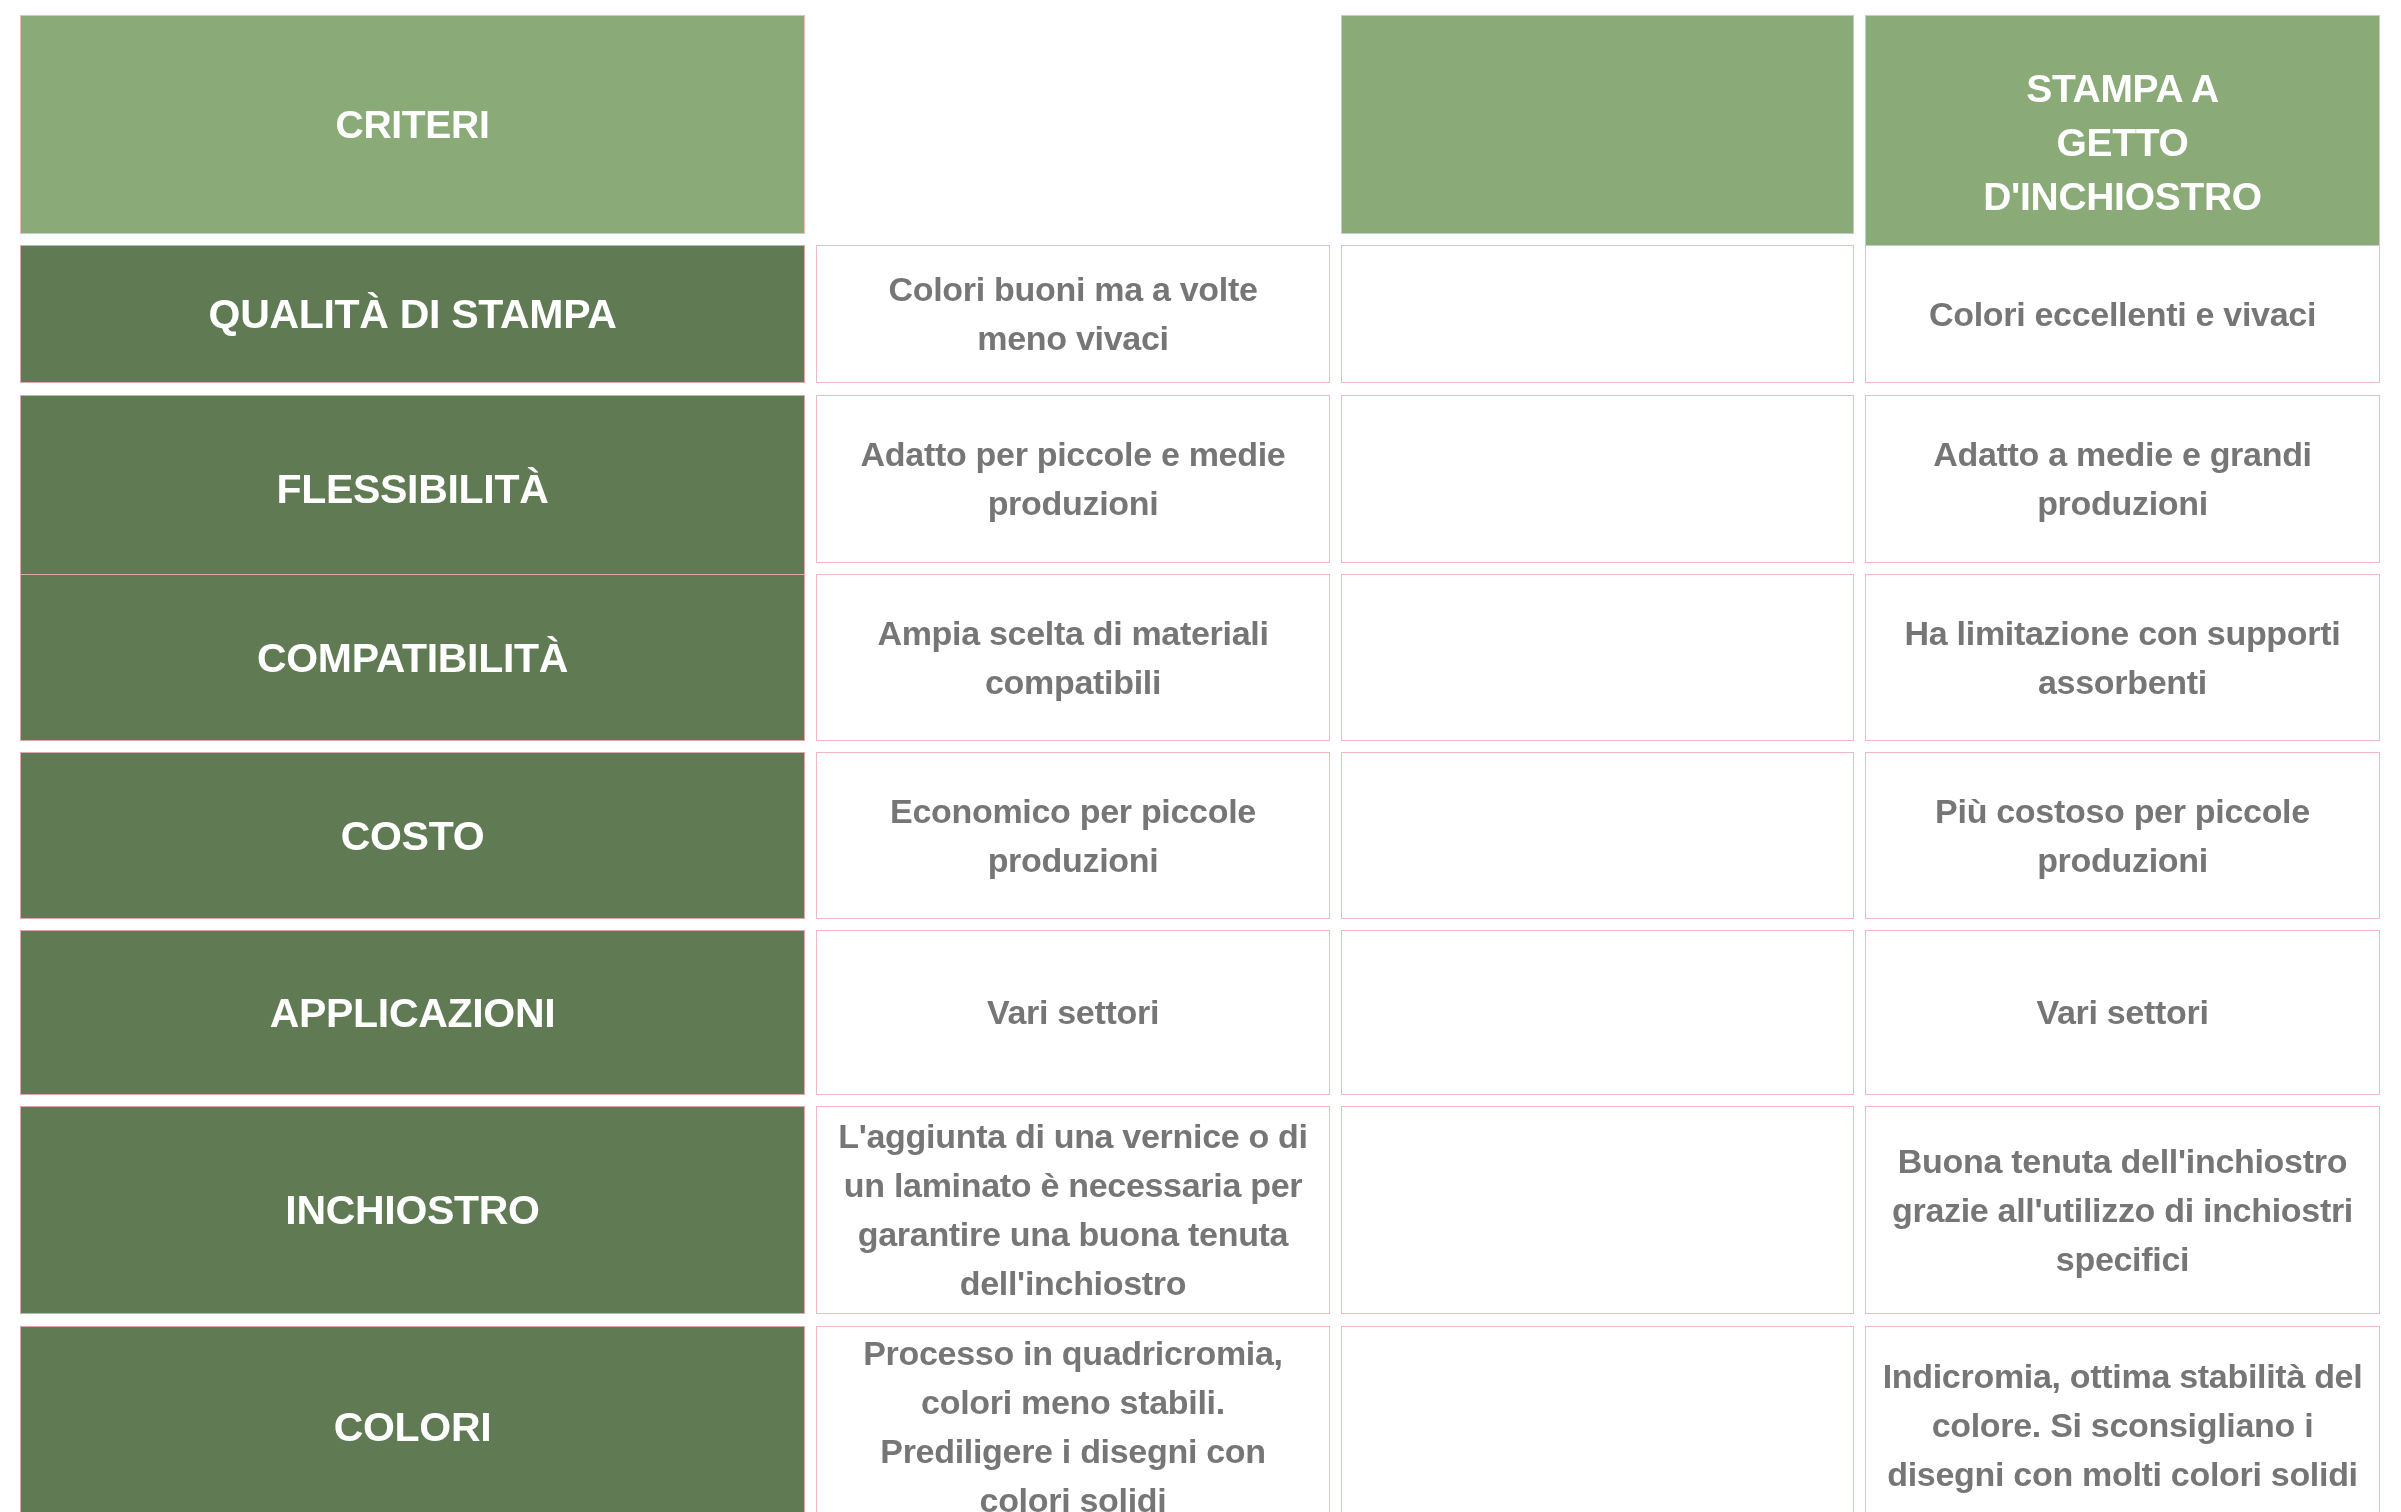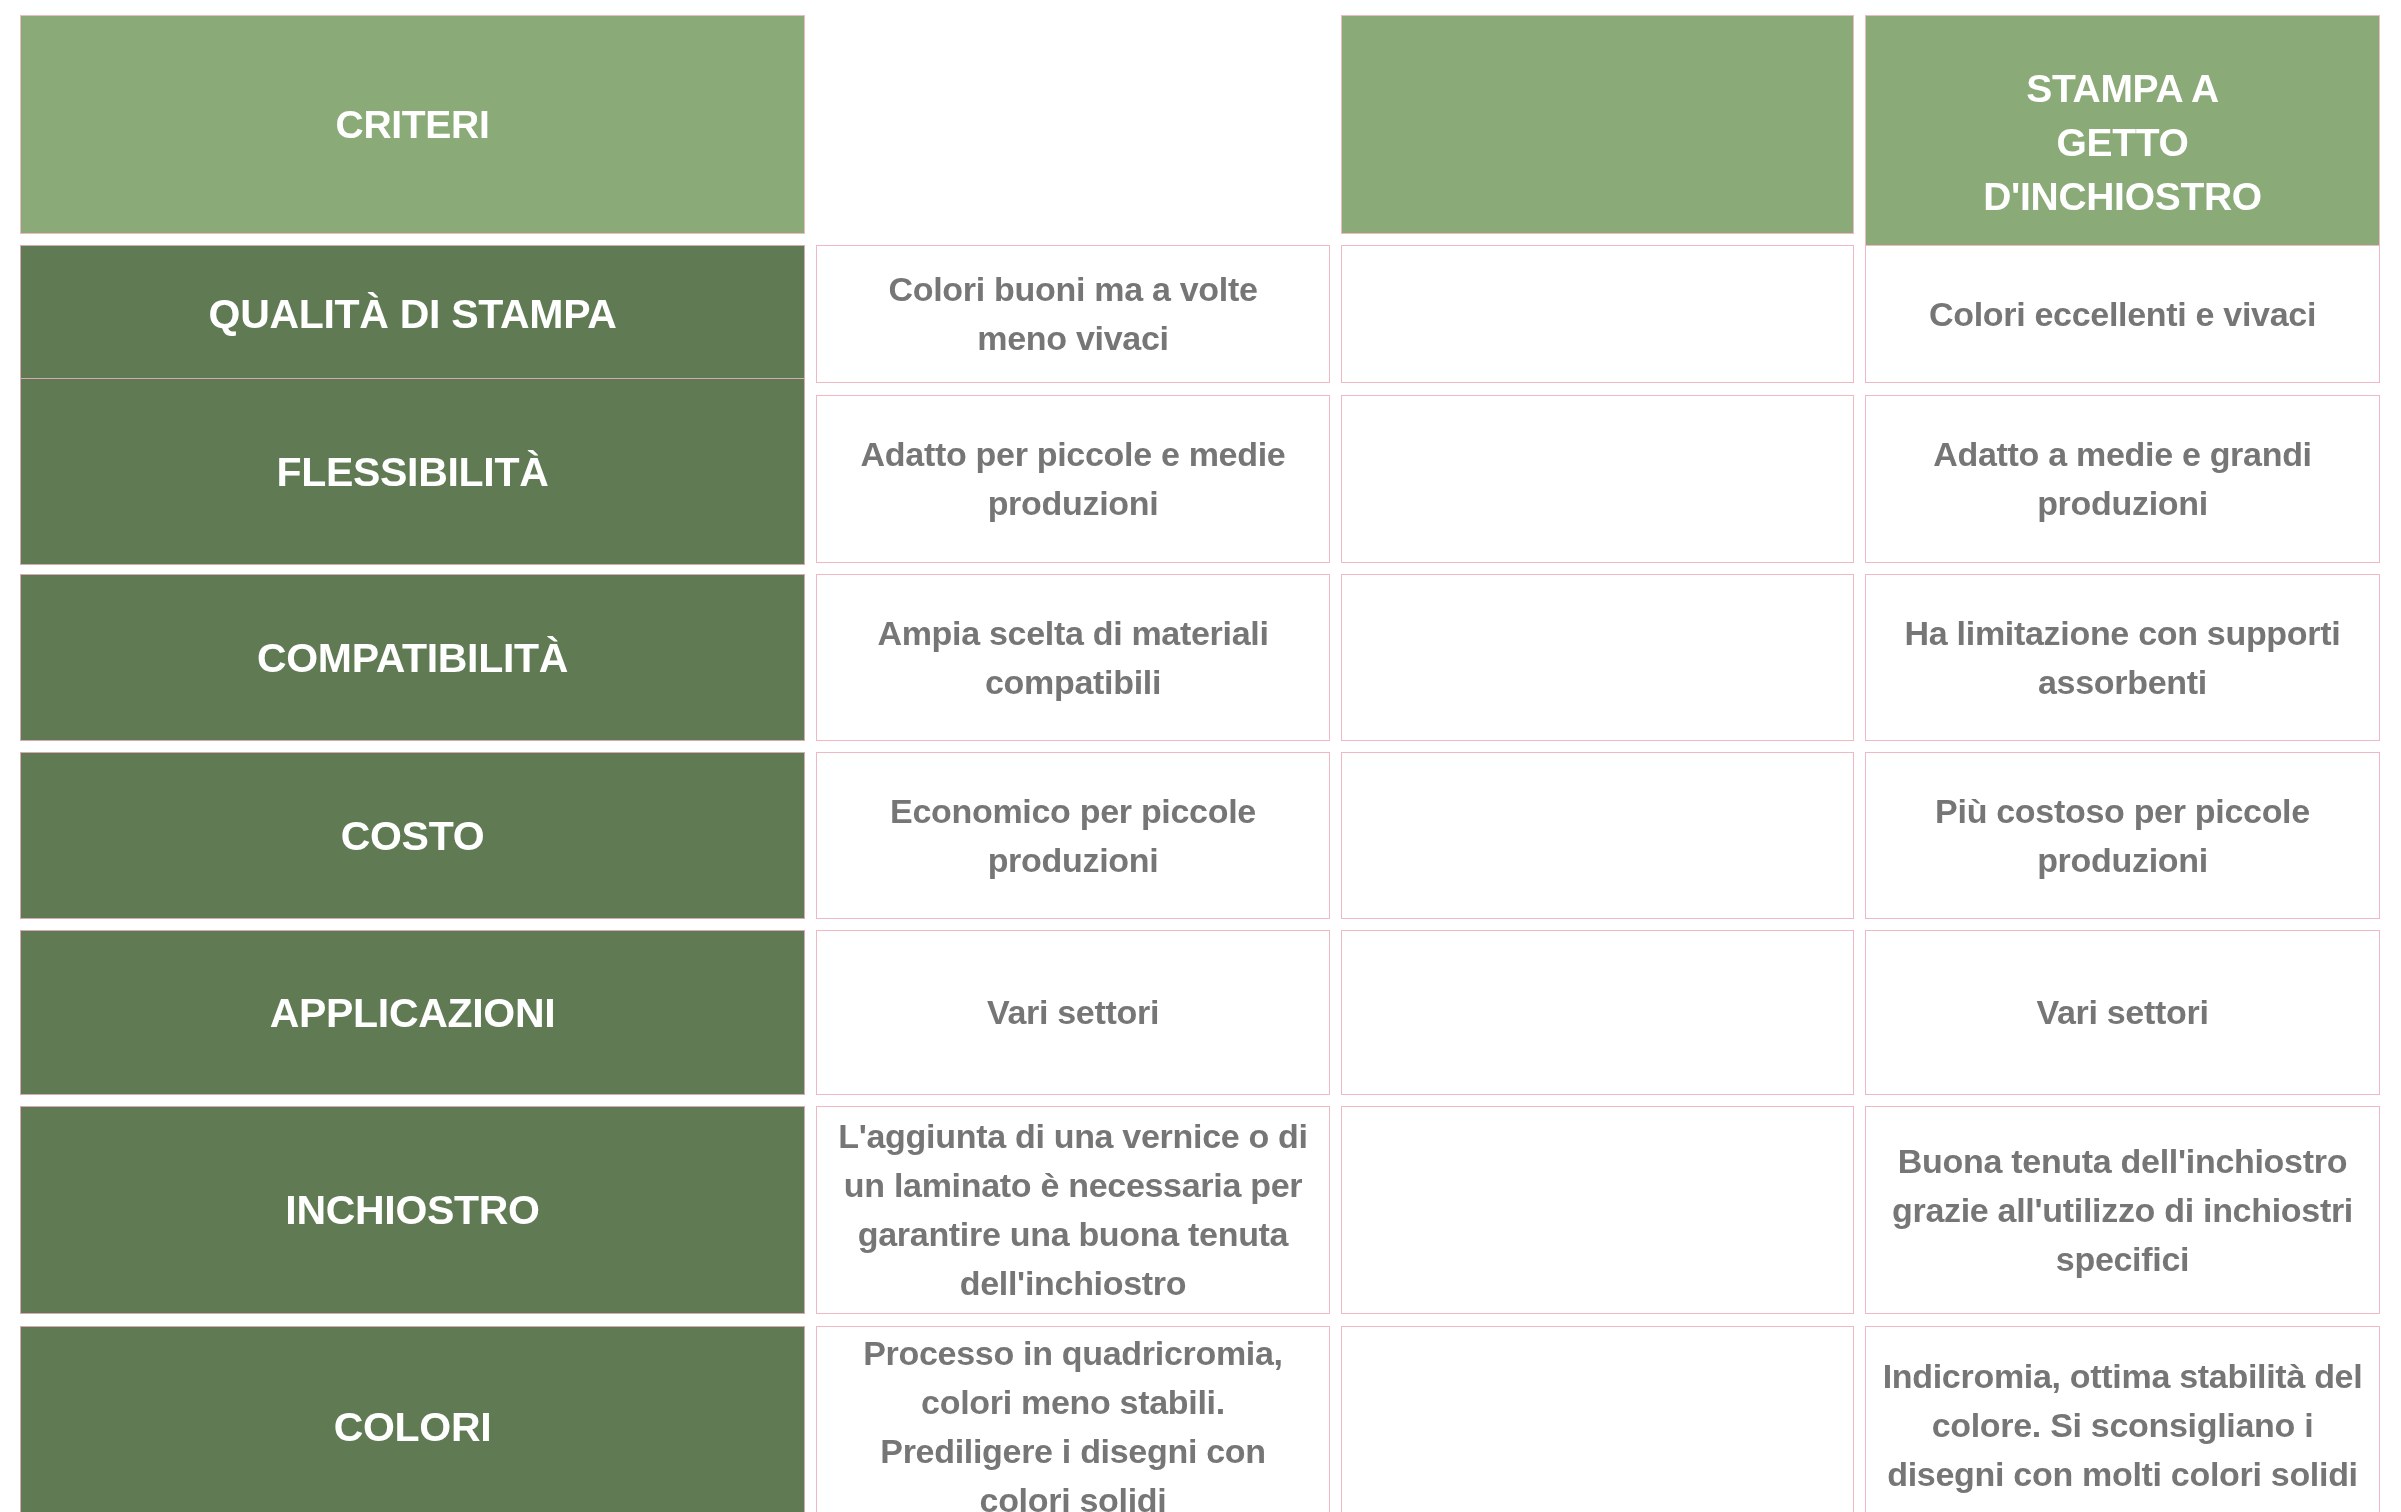--- a/index.html
+++ b/index.html
@@ -76,21 +76,21 @@
   <div class="cell val" style="left:816px; top:245px; width:514px; height:138px; padding:0 54px;">
     <span>Colori buoni ma a volte meno vivaci</span>
   </div>
   <div class="cell val" style="left:1341px; top:245px; width:513px; height:138px;">
     <span></span>
   </div>
   <div class="cell val" style="left:1865px; top:245px; width:515px; height:138px;">
     <span>Colori eccellenti e vivaci</span>
   </div>
 
-  <div class="cell crit" style="left:20px; top:378px; width:785px; height:187px;">
+  <div class="cell crit" style="left:20px; top:395px; width:785px; height:187px;">
     <span>FLESSIBILITÀ</span>
   </div>
   <div class="cell val" style="left:816px; top:395px; width:514px; height:168px; padding:4px 12px;text-align:center;">
     <span>Adatto per piccole e medie produzioni</span>
   </div>
   <div class="cell val" style="left:1341px; top:395px; width:513px; height:168px;">
     <span></span>
   </div>
   <div class="cell val" style="left:1865px; top:395px; width:515px; height:168px; padding:10px 36px;">
     <span>Adatto a medie e grandi produzioni</span>

